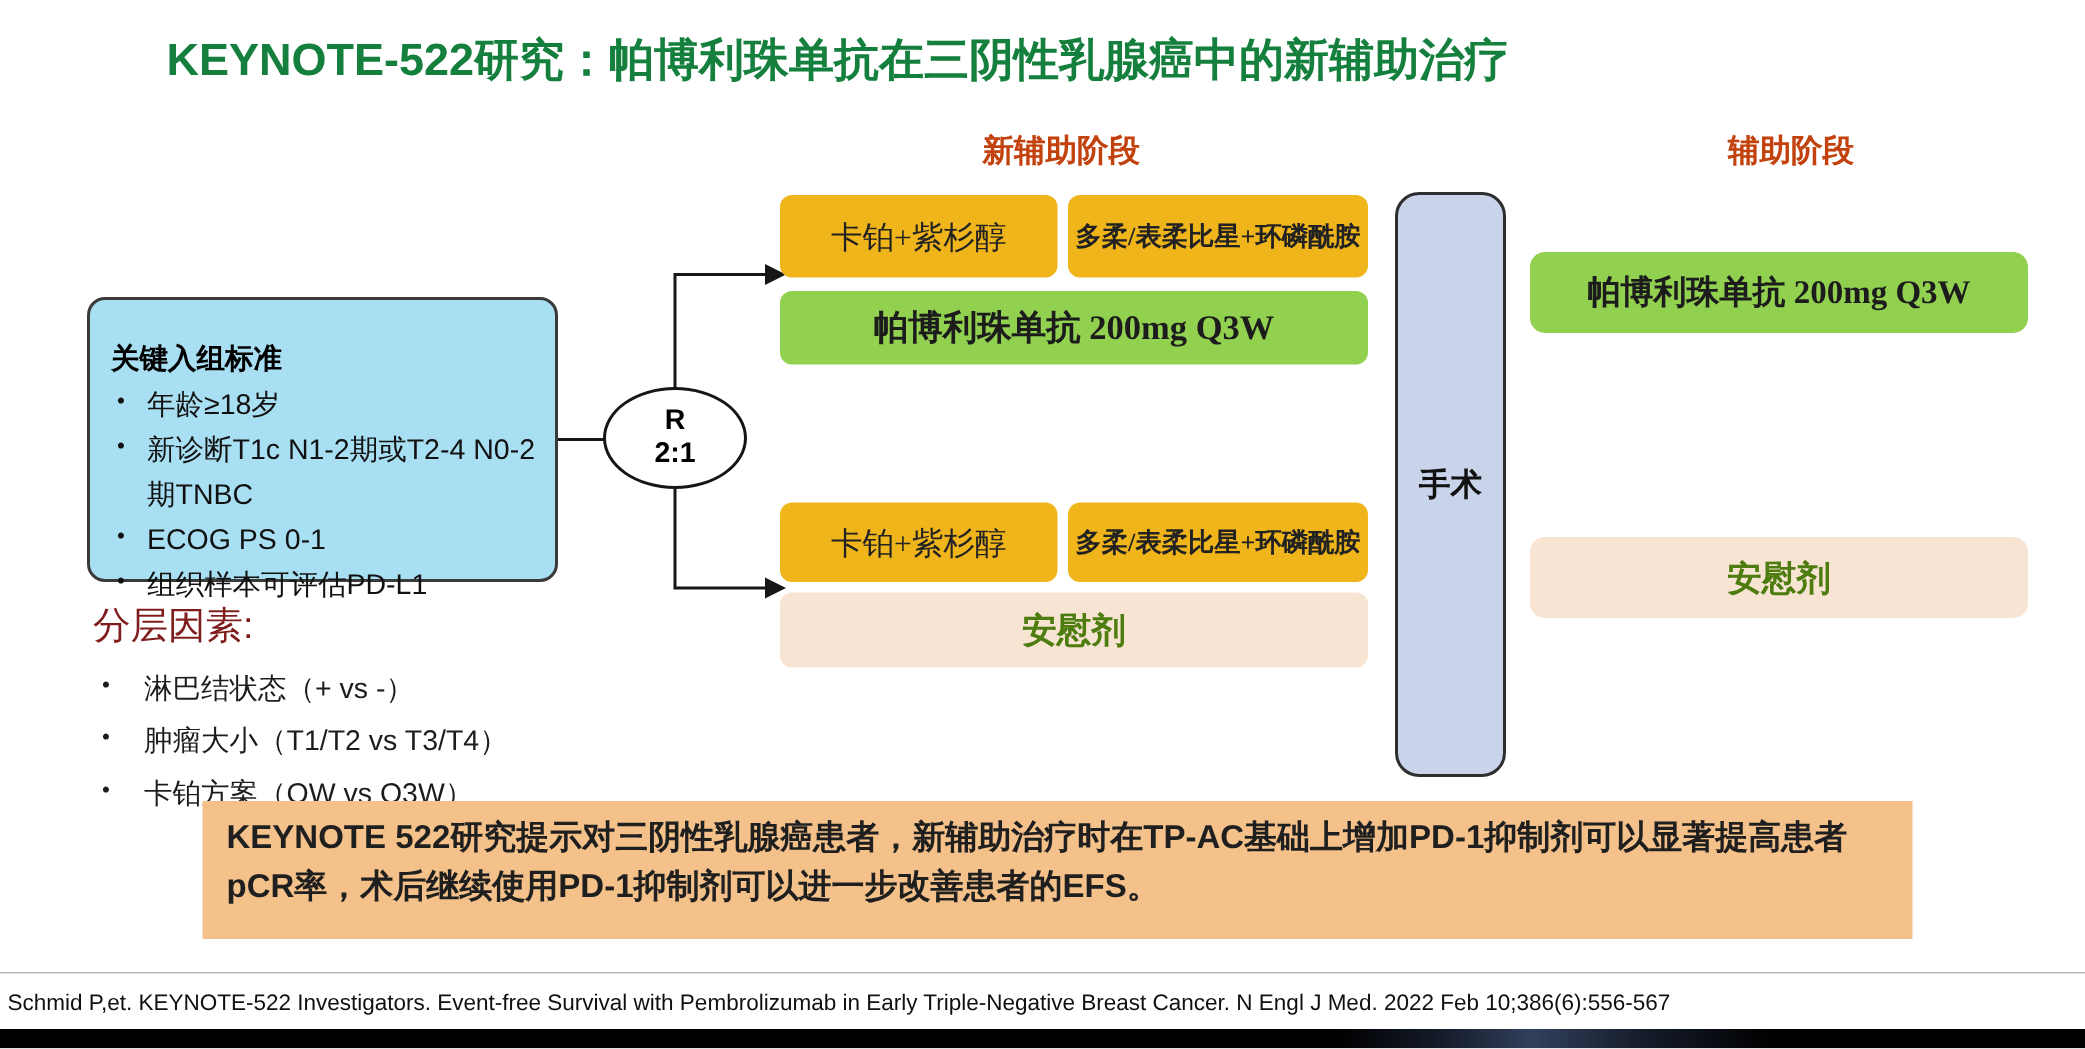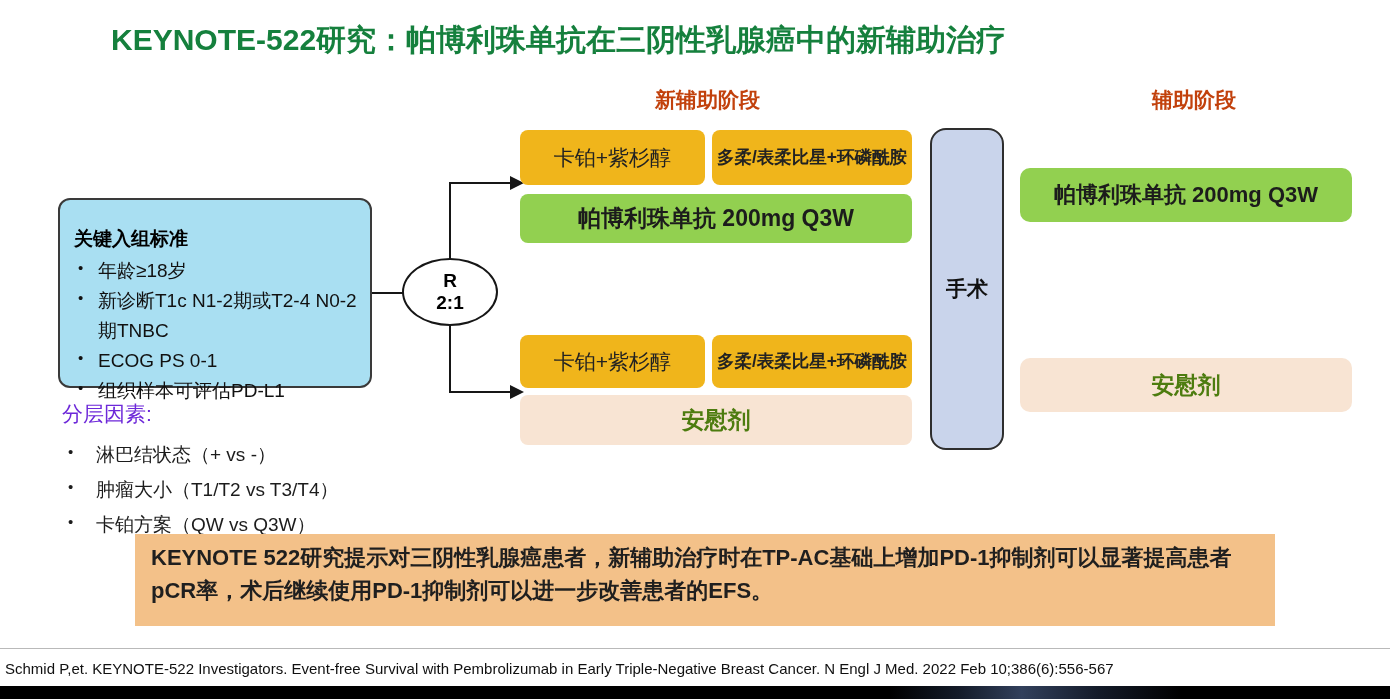--- a/index.html
+++ b/index.html
@@ -19,51 +19,51 @@
     left:58px;top:198px;width:314px;height:190px;box-sizing:border-box;
     background:var(--eligibility-blue,#A9DFF2);border:2px solid var(--box-border,#3a3a3a);
     border-radius:12px;padding:26px 12px 8px 14px;
   }
   #elig .box-title{font-size:19px;font-weight:bold;color:#000;margin-bottom:4px;}
   ul.plain{list-style:none;margin:0;padding:0;}
   #elig li{position:relative;padding-left:24px;font-size:19px;line-height:1.58;color:#111;}
   #elig li::before{content:"•";position:absolute;left:4px;top:0;font-size:15px;}
   
   #strat{left:62px;top:400px;width:360px;}
-  #strat .strat-title{font-size:21px;color:#6d28d9;margin-bottom:10px;}
+  #strat .strat-title{font-size:25px;color:#7f1d1d;margin-bottom:10px;}
   #strat li{position:relative;padding-left:34px;font-size:19px;line-height:1.84;color:#1c1c1c;}
   #strat li::before{content:"•";position:absolute;left:6px;top:0;font-size:15px;}
   
   #connectors{left:0;top:0;pointer-events:none;}
   
   #rand{
     left:402px;top:258px;width:96px;height:68px;background:#fff;
     border:2px solid #161616;border-radius:50%;box-sizing:border-box;
     display:flex;flex-direction:column;align-items:center;justify-content:center;
     font-weight:bold;font-size:19px;line-height:1.15;color:#000;z-index:3;
   }
   
   .tbox{
     box-sizing:border-box;border-radius:8px;display:flex;align-items:center;justify-content:center;
-    text-align:left;color:#222;
+    text-align:left;color:#222;font-family:Liberation Serif, serif;
   }
   .yellow{background:var(--chemo-yellow,#F0B51B);}
   .green{background:var(--pembro-green,#92D050);font-weight:bold;color:#1c1c1c;}
   .pink{background:var(--placebo-pink,#F8E4D3);font-weight:bold;color:#4d7c0f;}
   .chemo1{font-size:21px;}
   .chemo2{font-size:17.5px;font-weight:bold;line-height:1.3;flex-direction:row;}
   #neo-pembro-c1{left:520px;top:130px;width:185px;height:55px;}
   #neo-pembro-c2{left:712px;top:130px;width:200px;height:55px;}
   #neo-pembro-agent{left:520px;top:194px;width:392px;height:49px;font-size:23px;}
   #neo-placebo-c1{left:520px;top:335px;width:185px;height:53px;}
   #neo-placebo-c2{left:712px;top:335px;width:200px;height:53px;}
   #neo-placebo-agent{left:520px;top:395px;width:392px;height:50px;font-size:23px;}
   
   #surgery{
-    left:930px;top:128px;width:74px;height:322px;box-sizing:border-box;
+    left:930px;top:128px;width:74px;height:390px;box-sizing:border-box;
     background:var(--surgery-blue,#C9D4EB);border:2px solid #2e2e2e;border-radius:16px;
     display:flex;align-items:center;justify-content:center;
     font-size:21px;font-weight:bold;color:#111;
   }
   
   #adj-pembro{left:1020px;top:168px;width:332px;height:54px;font-size:22px;border-radius:10px;}
   #adj-placebo{left:1020px;top:358px;width:332px;height:54px;font-size:23px;border-radius:10px;}
   
   #summary{
     left:135px;top:534px;width:1140px;height:92px;box-sizing:border-box;

